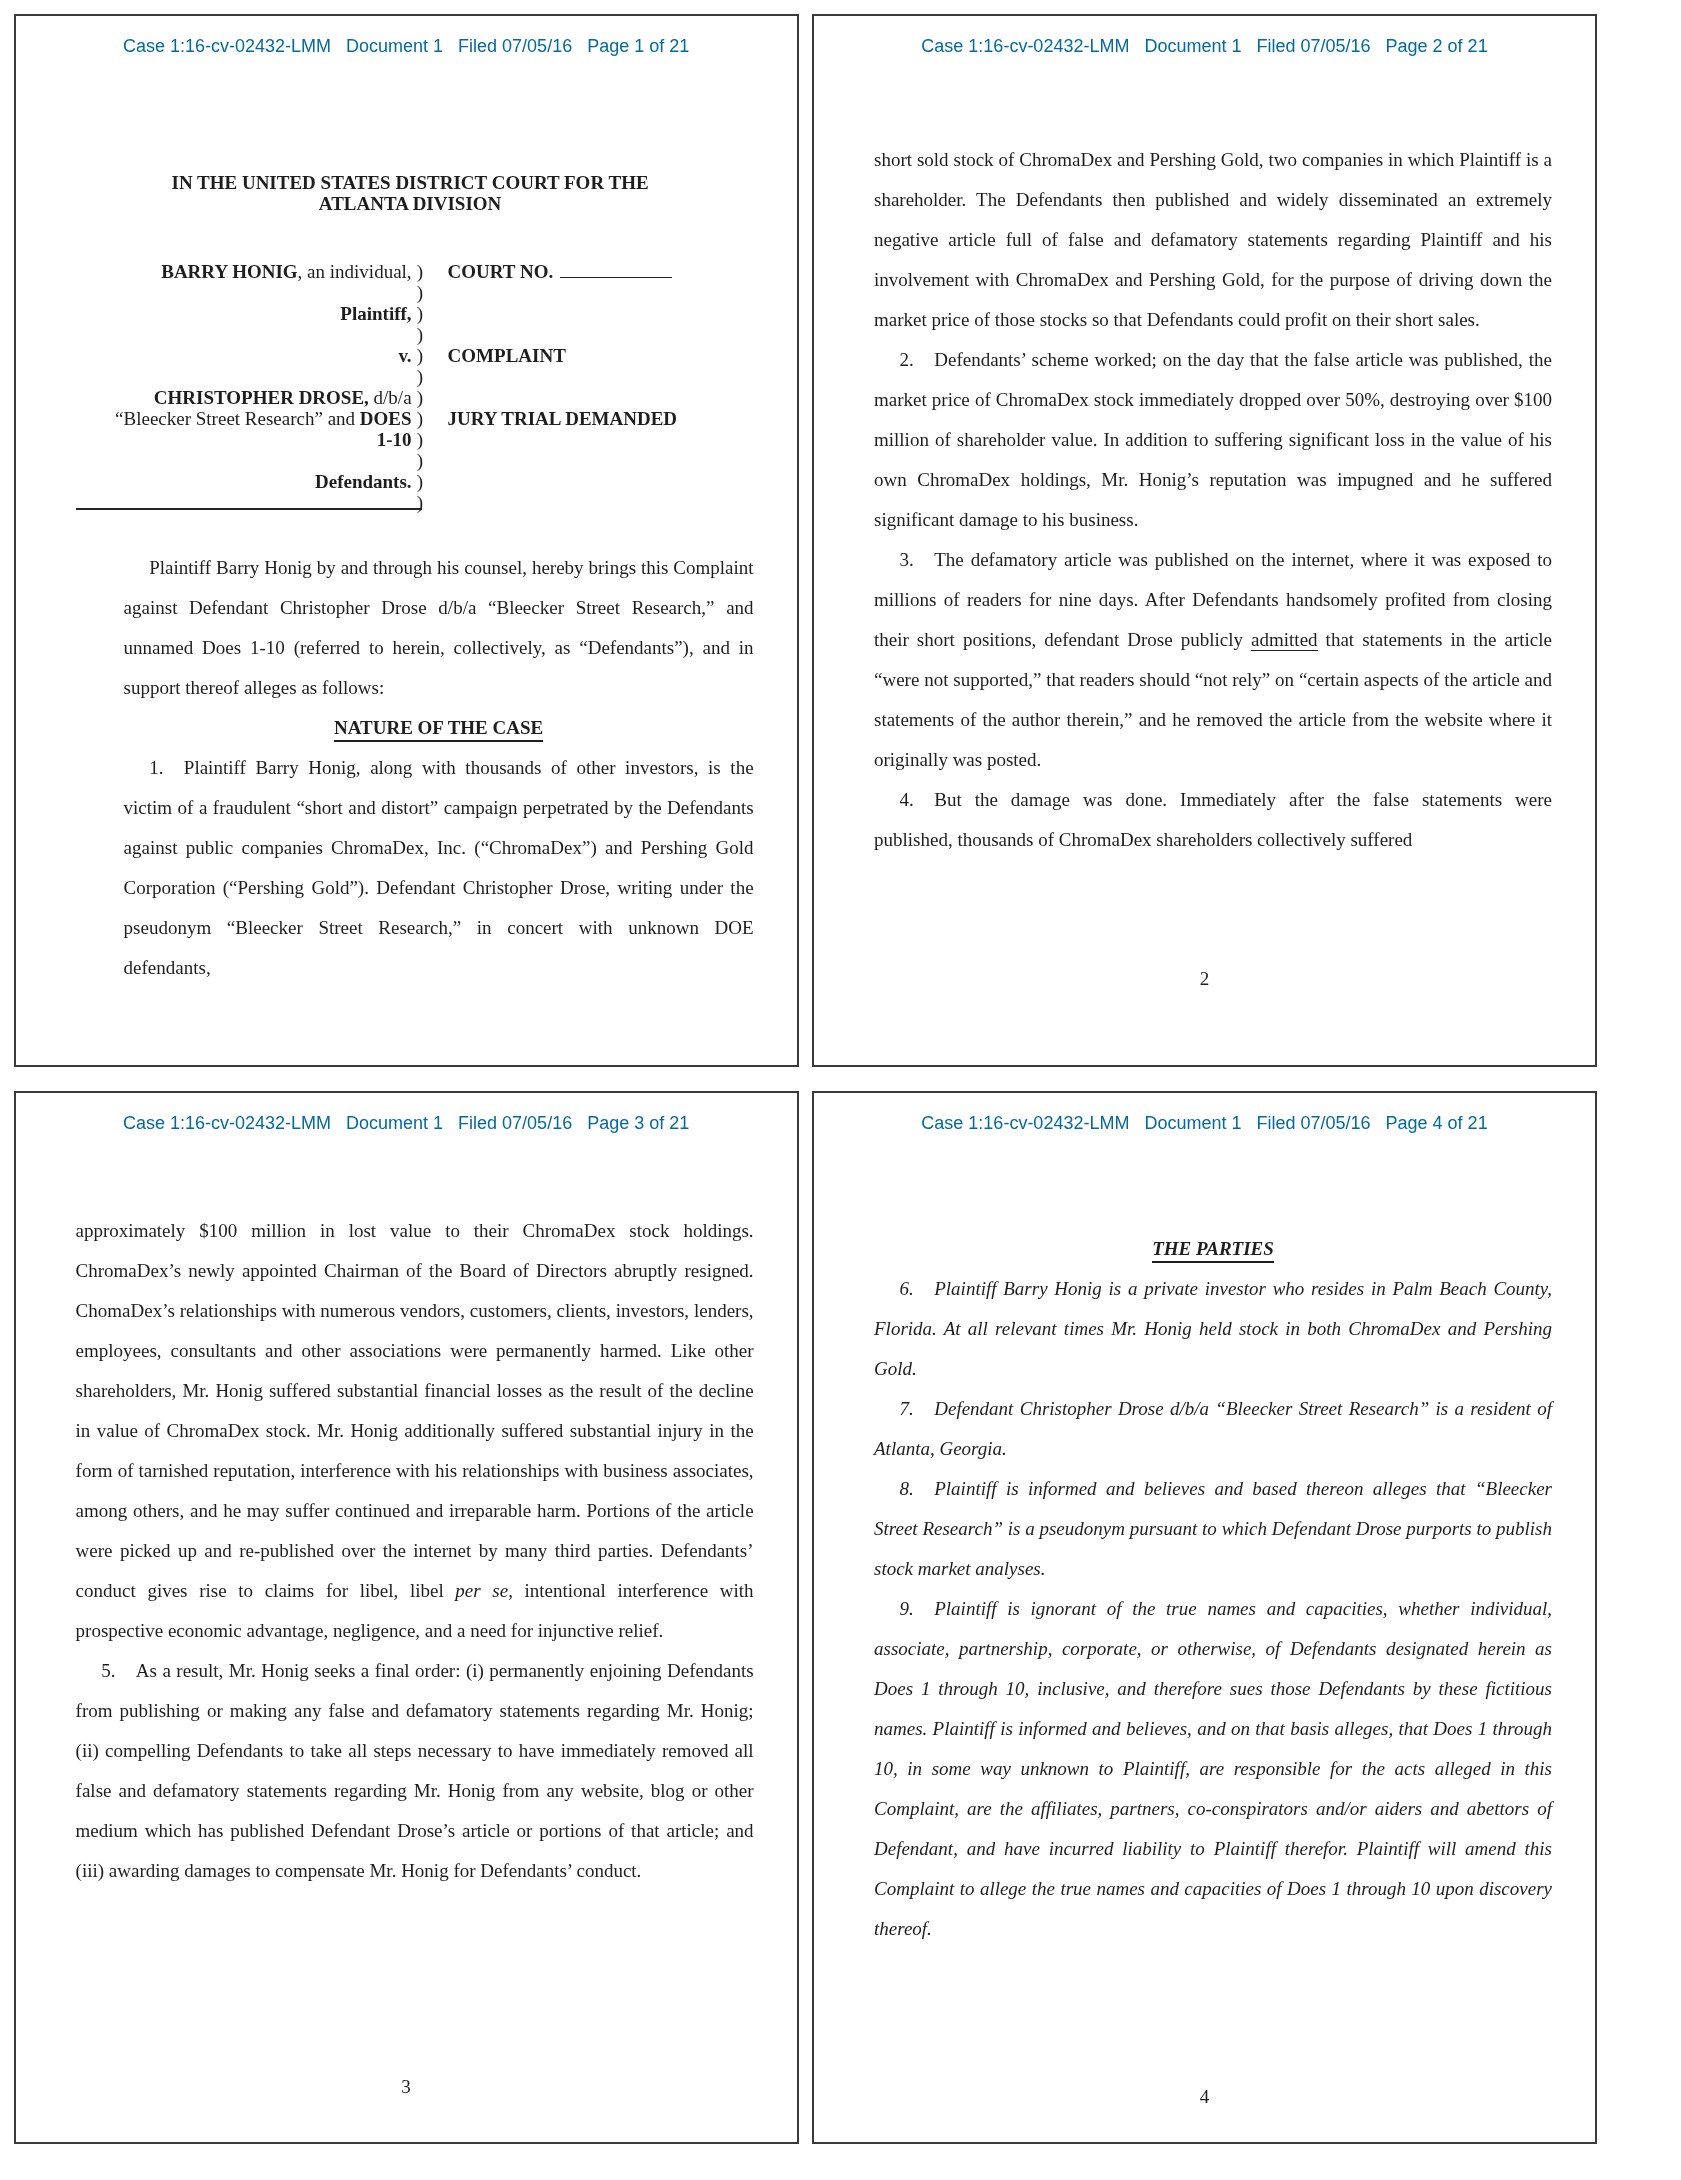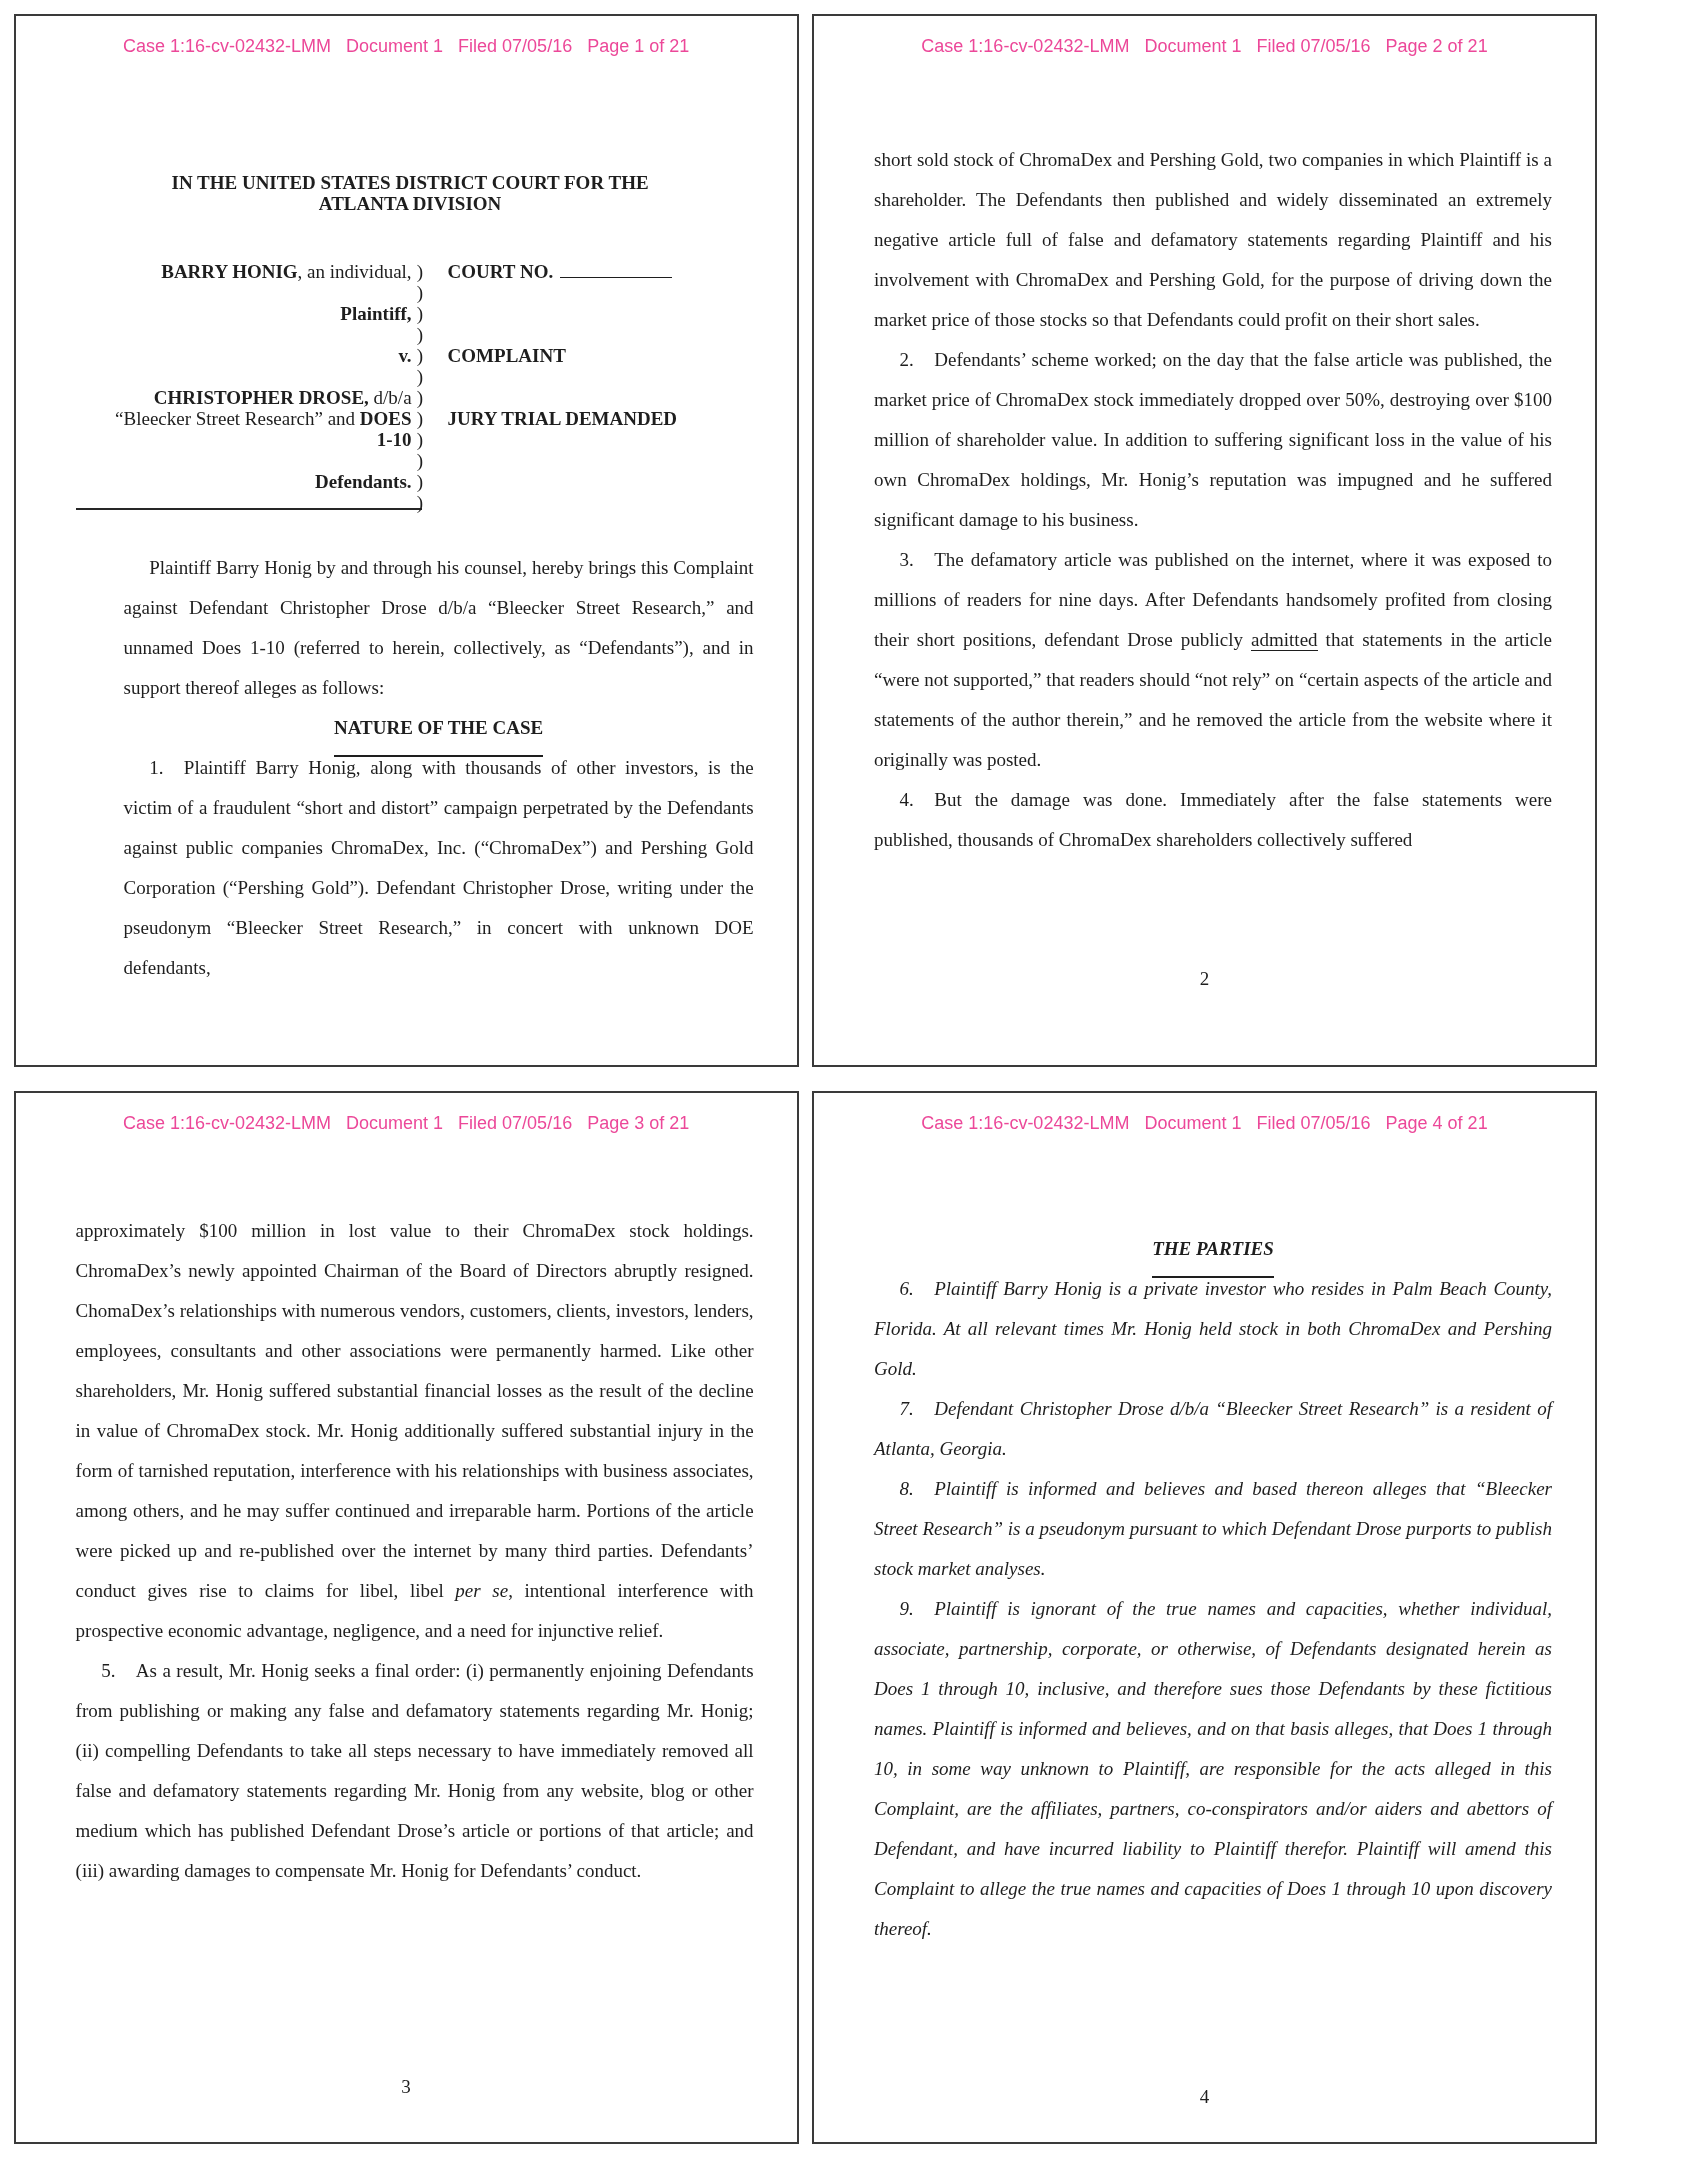--- a/index.html
+++ b/index.html
@@ -25,21 +25,21 @@
   #page3 { left: 13.6px;  top: 1091px; }
   #page4 { left: 812px; top: 1091px; }
 
   .stamp {
     position: absolute;
     top: 19px; left: 0; right: 0;
     text-align: center;
     font-family: "Liberation Sans", "DejaVu Sans", sans-serif;
     font-size: 18px;
     line-height: 22px;
-    color: #ec4899;
+    color: #0369a1;
     white-space: pre;
   }
 
   
   .court-title {
     position: absolute;
     top: 156px; left: 8px; right: 0;
     text-align: center;
     font-weight: 700;
     font-size: 19px;
@@ -81,21 +81,21 @@
   }
   .p1-body { top: 532px; margin-left: 48px; }
   .p2-body { top: 124px; }
   .p3-body { top: 118px; }
   .p4-body { top: 136px; font-style: italic; }
 
   .par { margin: 0; text-align: justify; }
   .par-indent { text-indent: 25.6px; }
   .ptab { display: inline-block; width: 20.4px; }
   .section-head { margin: 0; text-align: center; font-weight: 700; text-indent: 0; }
-  .h-rule { border-bottom: 2.1px solid #1e1e1e; padding-bottom: 17px; }
+  .h-rule { border-bottom: 2.1px solid #1e1e1e; padding-bottom: 2px; }
   .u { border-bottom: 1.7px solid #1e1e1e; }
 
   .page-num {
     position: absolute;
     left: 0; right: 0;
     text-align: center;
     font-size: 19px;
   }
   .pn-2 { bottom: 75px; }
   .pn-3 { bottom: 44px; }

